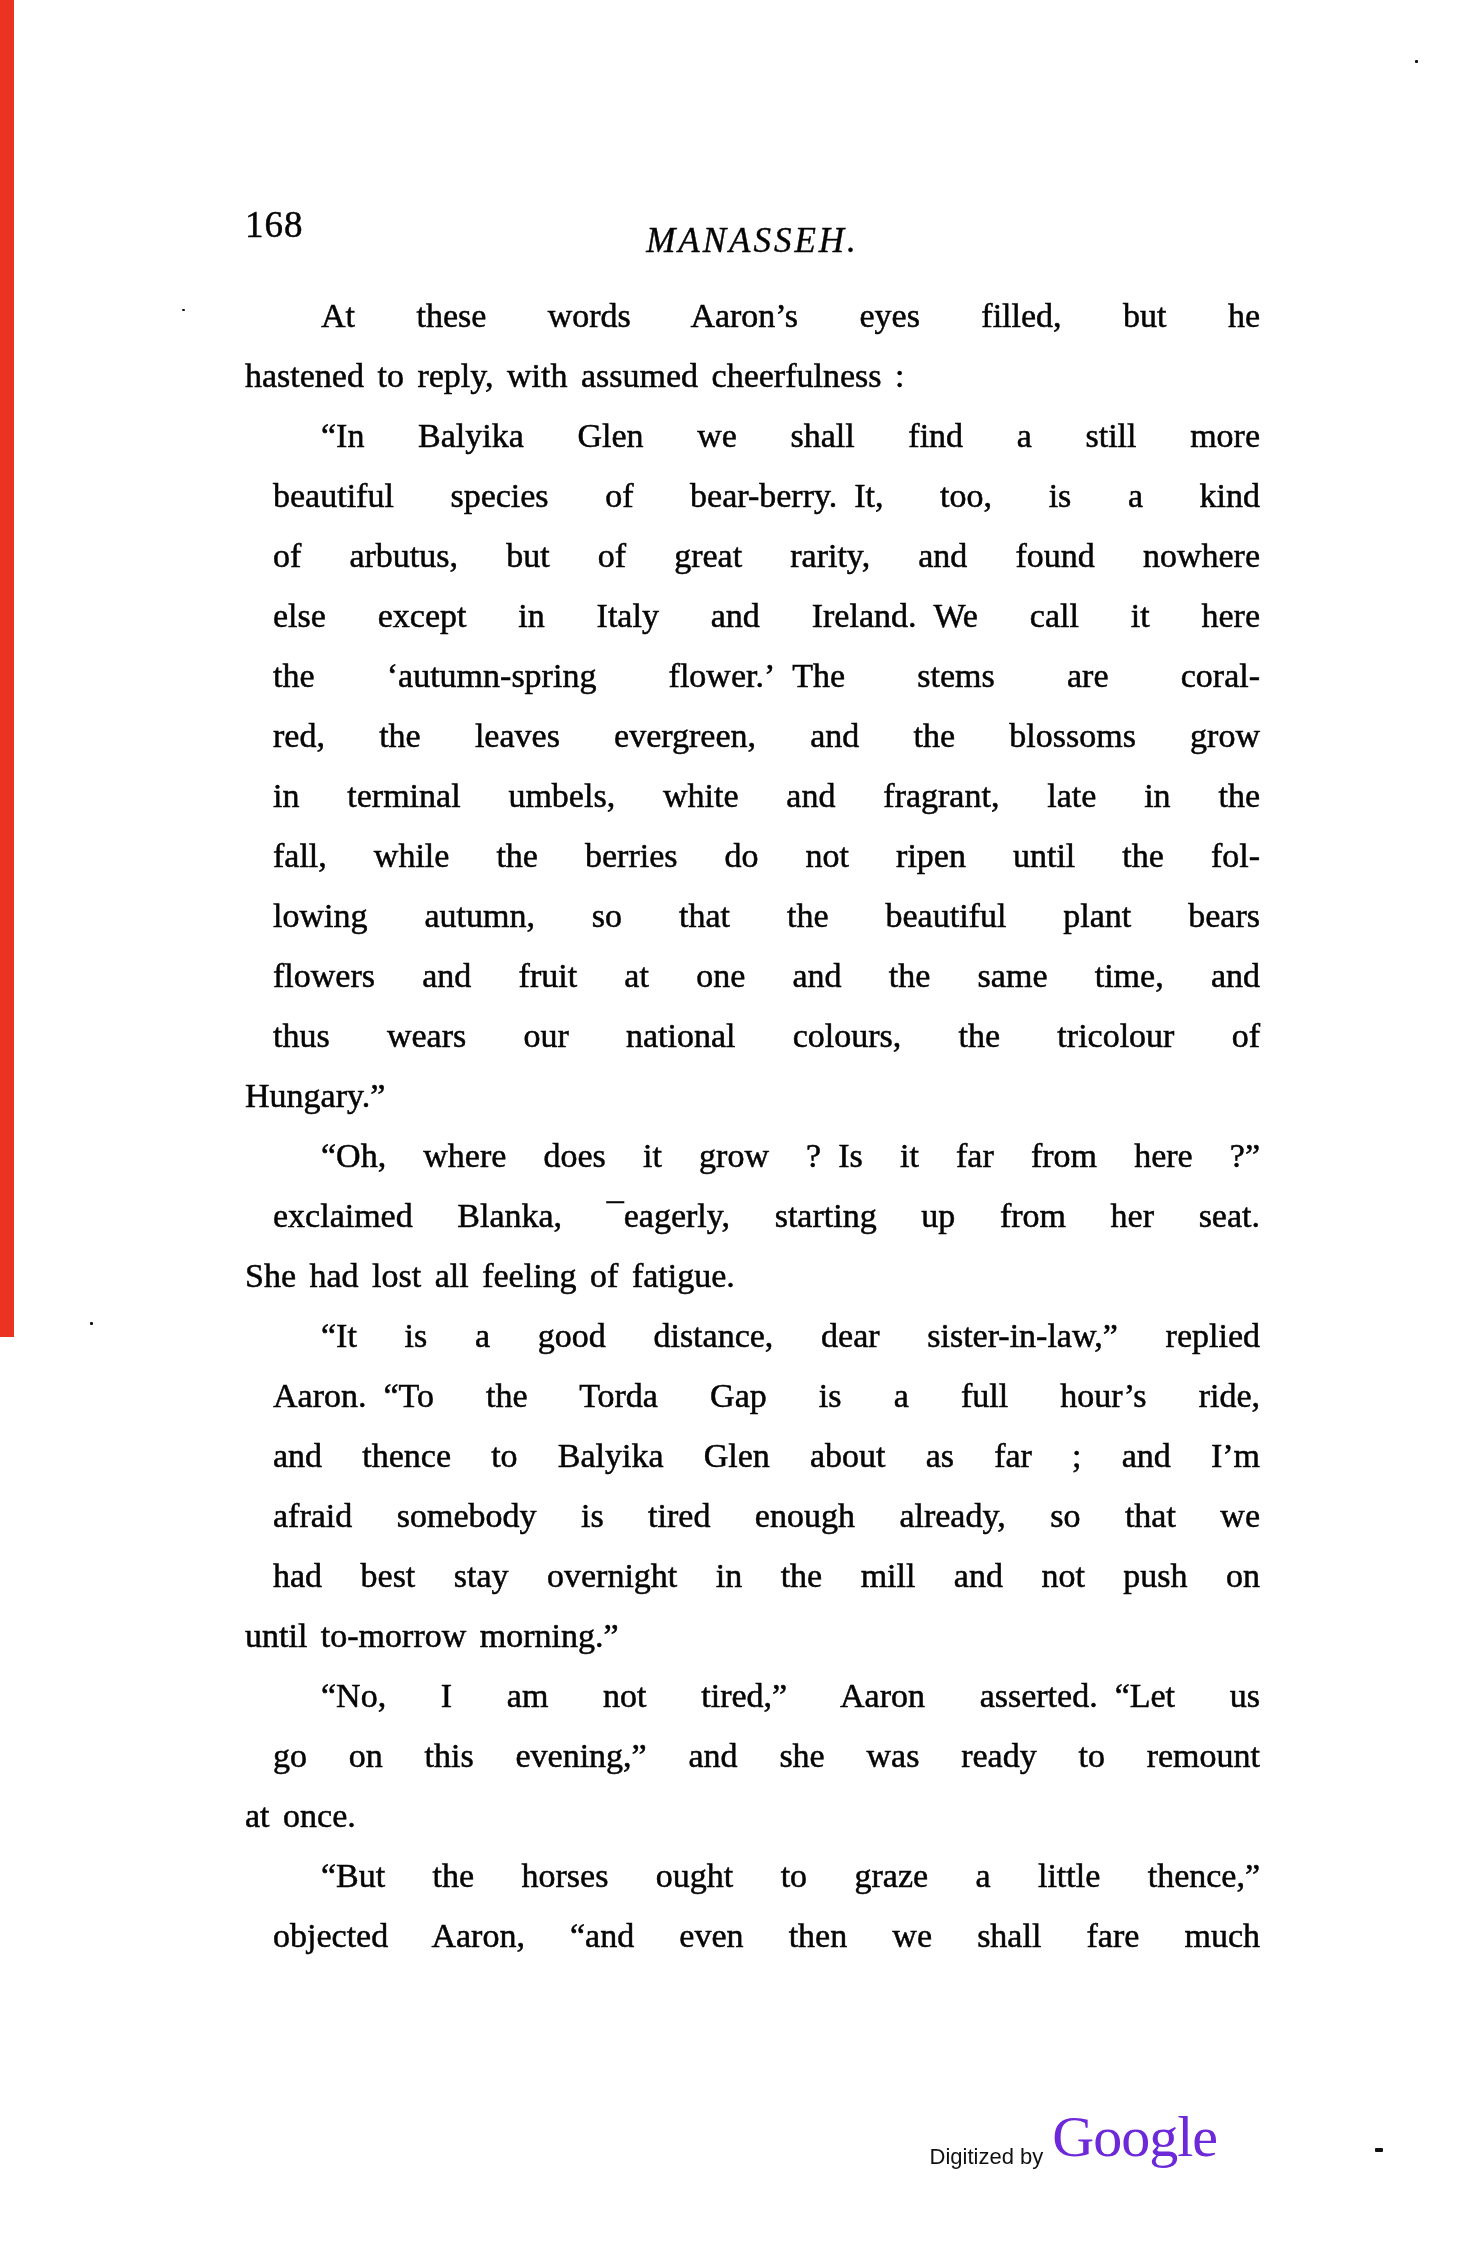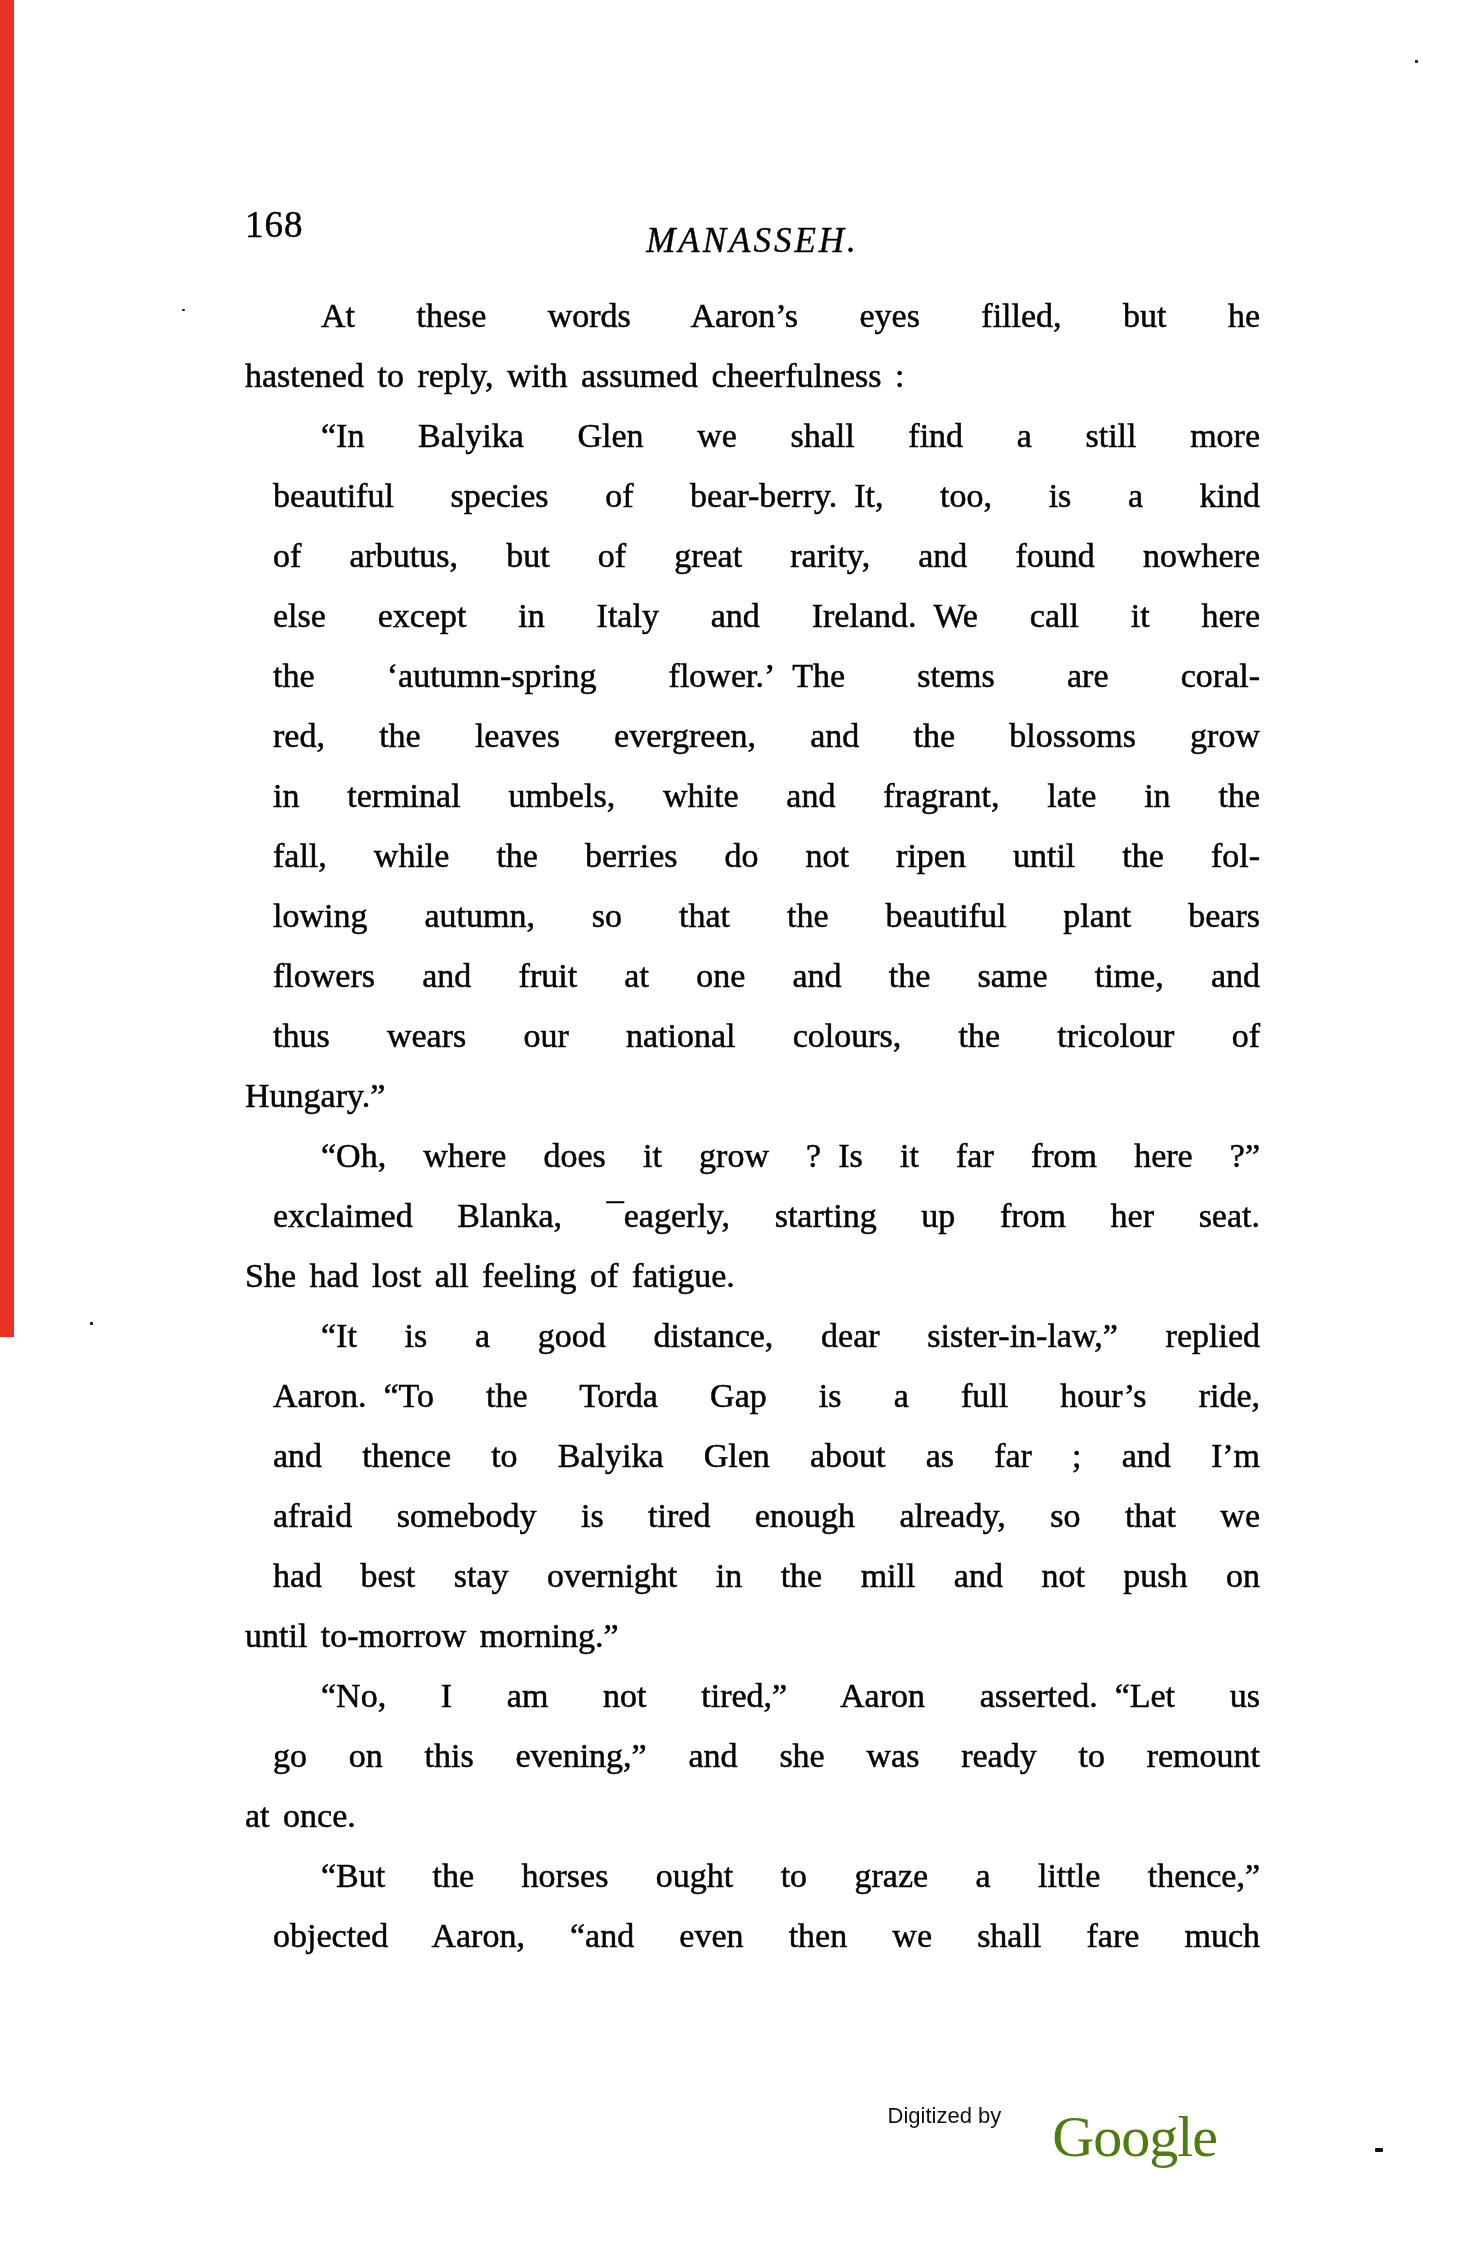--- a/index.html
+++ b/index.html
@@ -56,34 +56,33 @@
     text-align: justify;
     text-align-last: justify;
     margin-left: 28px;
   }
   .line.indent { padding-left: 48px; }
   .footer {
     position: absolute;
     top: 2103px;
     right: 207px;
     display: flex;
-    align-items: flex-start;
-    gap: 29px;
+    align-items: flex-end;
   }
   .digitized-by {
     font-family: "Liberation Sans", "DejaVu Sans", sans-serif;
     font-size: 22px;
     color: #111;
   }
   .google-wordmark {
     font-family: "Liberation Serif", "DejaVu Serif", serif;
     font-size: 58px;
     letter-spacing: -1px;
-    margin-left: 22px;
-    color: #4d7c0f;
+    margin-left: 9px;
+    color: #6d28d9;
   }
   .speck {
     position: absolute;
     background: #111;
     border-radius: 1px;
   }
   .speck.s1 { left: 1375px; top: 2148px; width: 8px; height: 4px; }
   .speck.s2 { left: 1415px; top: 60px;  width: 3px; height: 3px; }
   .speck.s3 { left: 90px;  top: 1322px; width: 3px; height: 3px; }
   .speck.s4 { left: 182px; top: 309px;  width: 3px; height: 2px; }

